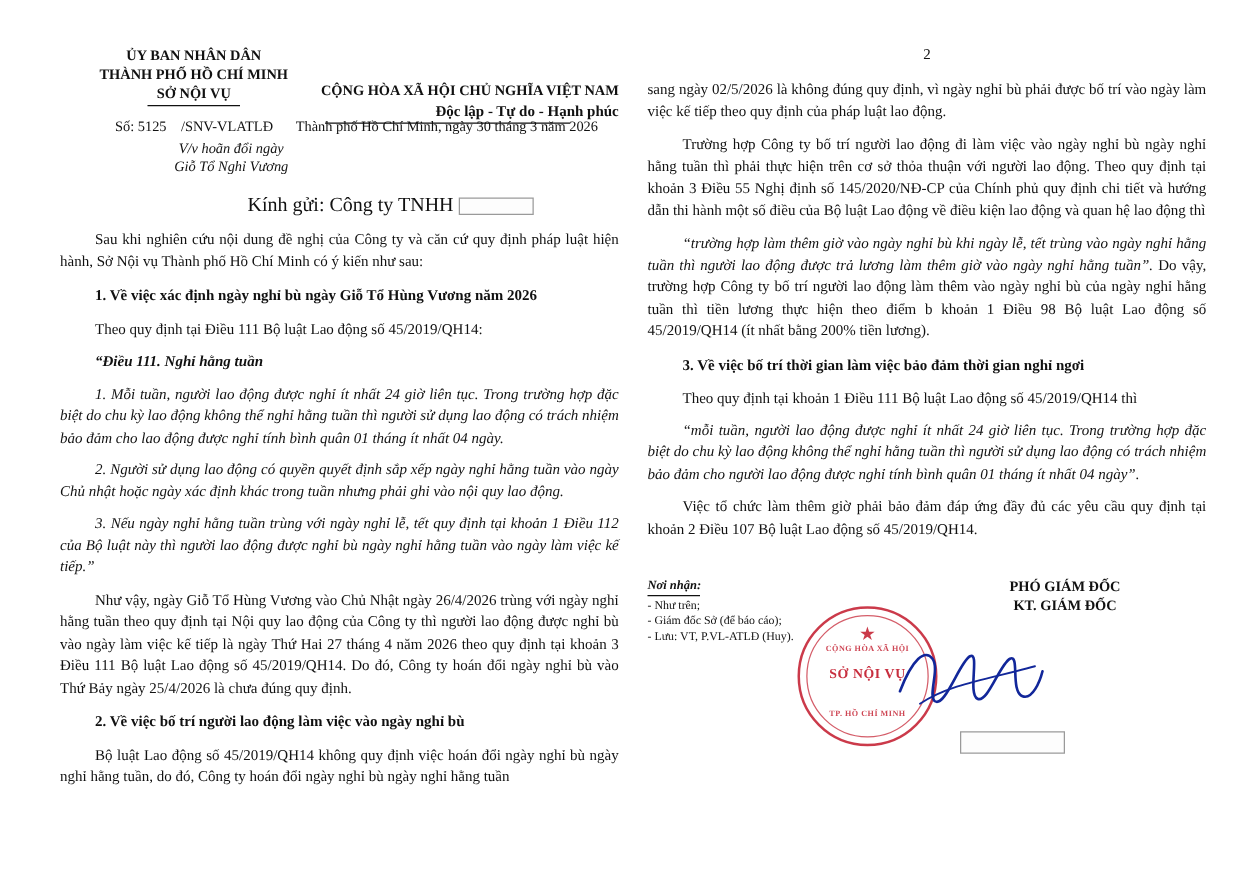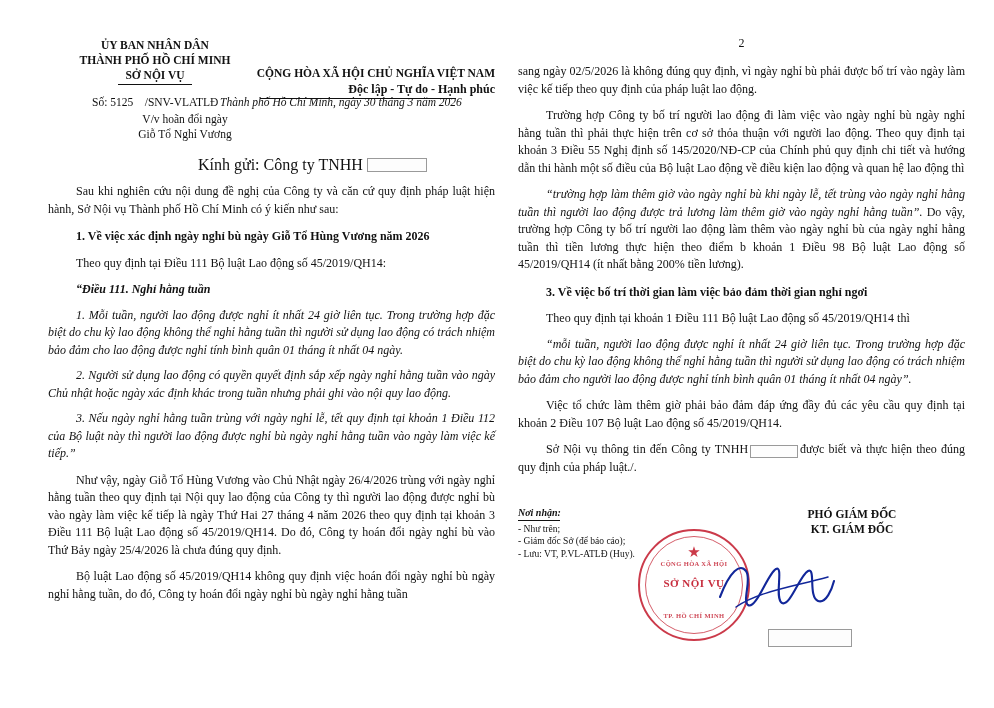--- a/index.html
+++ b/index.html
@@ -70,31 +70,32 @@
     left: 44px;
     top: 58px;
     font-size: 11.5px;
     white-space: nowrap;
   }
   .dateline {
     position: absolute;
     left: 172px;
     top: 58px;
     width: 275px;
-    font-size: 11.5px;
-    font-style: italic;
+    text-align: center;
+    font-size: 11.5px;
   }
   .vv {
     position: absolute;
     left: 52px;
     top: 74px;
     width: 170px;
     text-align: center;
     font-size: 11.5px;
     line-height: 15px;
+    font-style: italic;
   }
 
   .kinhgui {
     margin: 22px 0 0 150px;
     font-size: 16px;
     display: flex;
     align-items: center;
     gap: 0;
   }
   .blank-box {
@@ -308,20 +309,21 @@
     <p class="body">Theo quy định tại Điều 111 Bộ luật Lao động số 45/2019/QH14:</p>
 
     <p class="quote-title">“Điều 111. Nghỉ hằng tuần</p>
 
     <p class="quote">1. Mỗi tuần, người lao động được nghỉ ít nhất 24 giờ liên tục. Trong trường hợp đặc biệt do chu kỳ lao động không thể nghỉ hằng tuần thì người sử dụng lao động có trách nhiệm bảo đảm cho lao động được nghỉ tính bình quân 01 tháng ít nhất 04 ngày.</p>
     <p class="quote">2. Người sử dụng lao động có quyền quyết định sắp xếp ngày nghỉ hằng tuần vào ngày Chủ nhật hoặc ngày xác định khác trong tuần nhưng phải ghi vào nội quy lao động.</p>
     <p class="quote">3. Nếu ngày nghỉ hằng tuần trùng với ngày nghỉ lễ, tết quy định tại khoản 1 Điều 112 của Bộ luật này thì người lao động được nghỉ bù ngày nghỉ hằng tuần vào ngày làm việc kế tiếp.”</p>
 
     <p class="body">Như vậy, ngày Giỗ Tổ Hùng Vương vào Chủ Nhật ngày 26/4/2026 trùng với ngày nghỉ hằng tuần theo quy định tại Nội quy lao động của Công ty thì người lao động được nghỉ bù vào ngày làm việc kế tiếp là ngày Thứ Hai 27 tháng 4 năm 2026 theo quy định tại khoản 3 Điều 111 Bộ luật Lao động số 45/2019/QH14. Do đó, Công ty hoán đổi ngày nghỉ bù vào Thứ Bảy ngày 25/4/2026 là chưa đúng quy định.</p>
 
+    <p class="head">2. Về việc bố trí người lao động làm việc vào ngày nghỉ bù</p>
 
     <p class="body">Bộ luật Lao động số 45/2019/QH14 không quy định việc hoán đổi ngày nghỉ bù ngày nghỉ hằng tuần, do đó, Công ty hoán đổi ngày nghỉ bù ngày nghỉ hằng tuần</p>
   </div>
 
   <div class="col col-right">
 
     <div class="pageno">2</div>
 
     <div class="rc-body">
       <p class="body noind">sang ngày 02/5/2026 là không đúng quy định, vì ngày nghỉ bù phải được bố trí vào ngày làm việc kế tiếp theo quy định của pháp luật lao động.</p>
@@ -333,23 +335,20 @@
       </p>
 
       <p class="head">3. Về việc bố trí thời gian làm việc bảo đảm thời gian nghỉ ngơi</p>
 
       <p class="body">Theo quy định tại khoản 1 Điều 111 Bộ luật Lao động số 45/2019/QH14 thì</p>
 
       <p class="quote noind">“mỗi tuần, người lao động được nghỉ ít nhất 24 giờ liên tục. Trong trường hợp đặc biệt do chu kỳ lao động không thể nghỉ hằng tuần thì người sử dụng lao động có trách nhiệm bảo đảm cho người lao động được nghỉ tính bình quân 01 tháng ít nhất 04 ngày”.</p>
 
       <p class="body">Việc tổ chức làm thêm giờ phải bảo đảm đáp ứng đầy đủ các yêu cầu quy định tại khoản 2 Điều 107 Bộ luật Lao động số 45/2019/QH14.</p>
 
-      <p class="body">
-        <span>Sở Nội vụ thông tin đến Công ty TNHH</span><span class="blank-box-sm"></span><span>được biết và thực hiện theo đúng quy định của pháp luật./.</span>
-      </p>
     </div>
 
     <div class="sigwrap">
 
       <div class="noinhan">
         <div class="ni-title">Nơi nhận:</div>
         <div class="ul"></div>
         <div>- Như trên;</div>
         <div>- Giám đốc Sở (để báo cáo);</div>
         <div>- Lưu: VT, P.VL-ATLĐ (Huy).</div>

